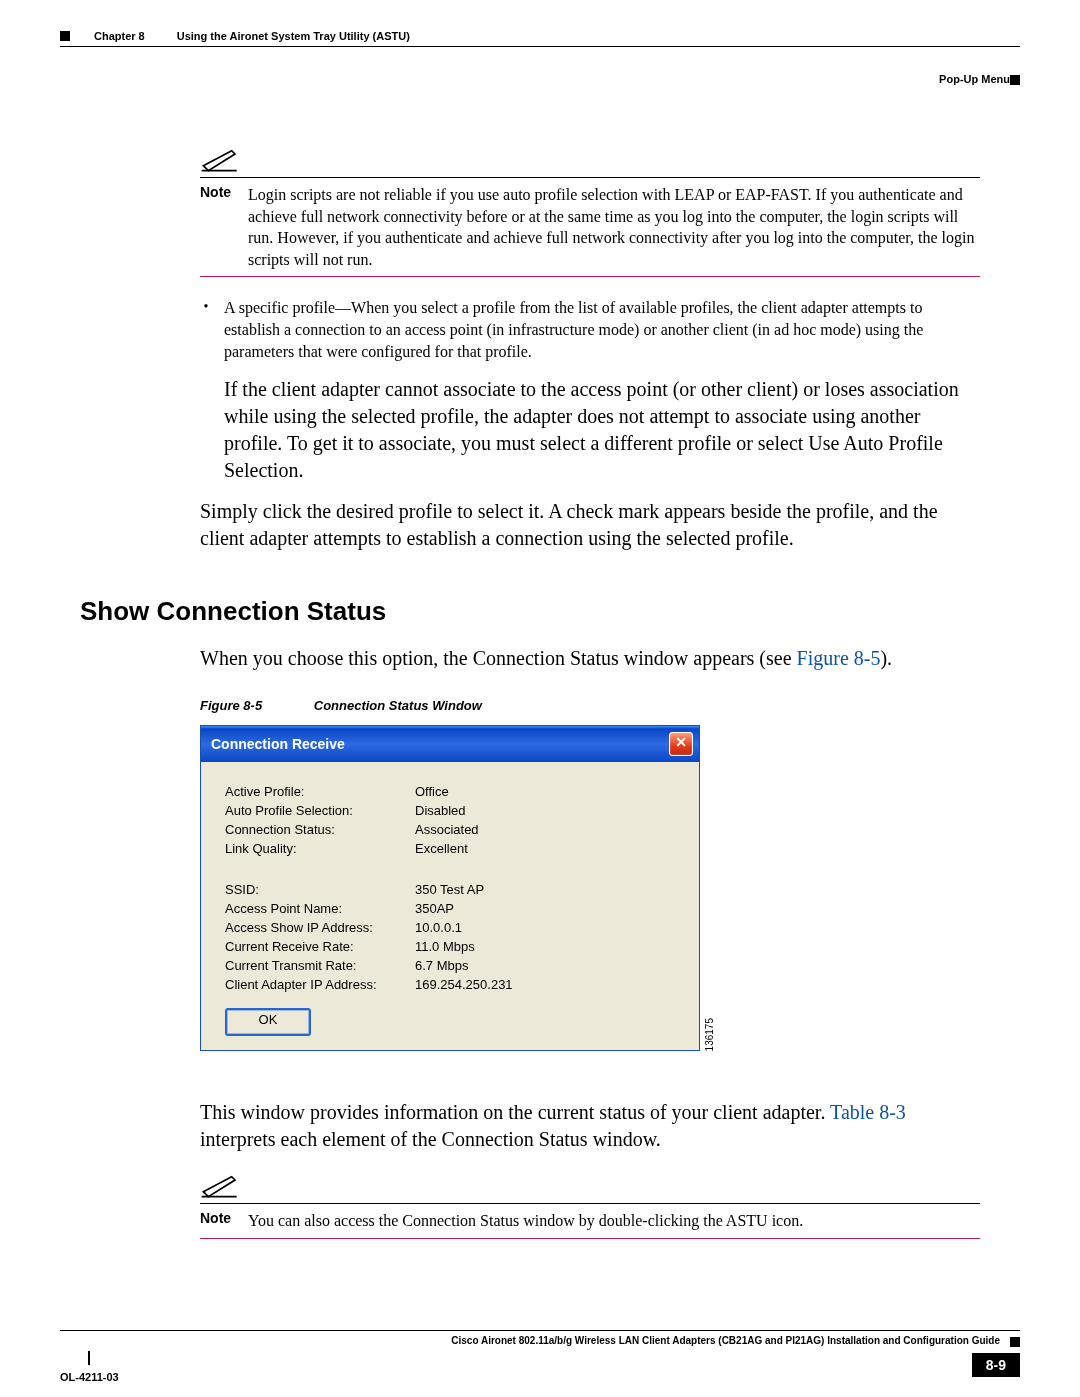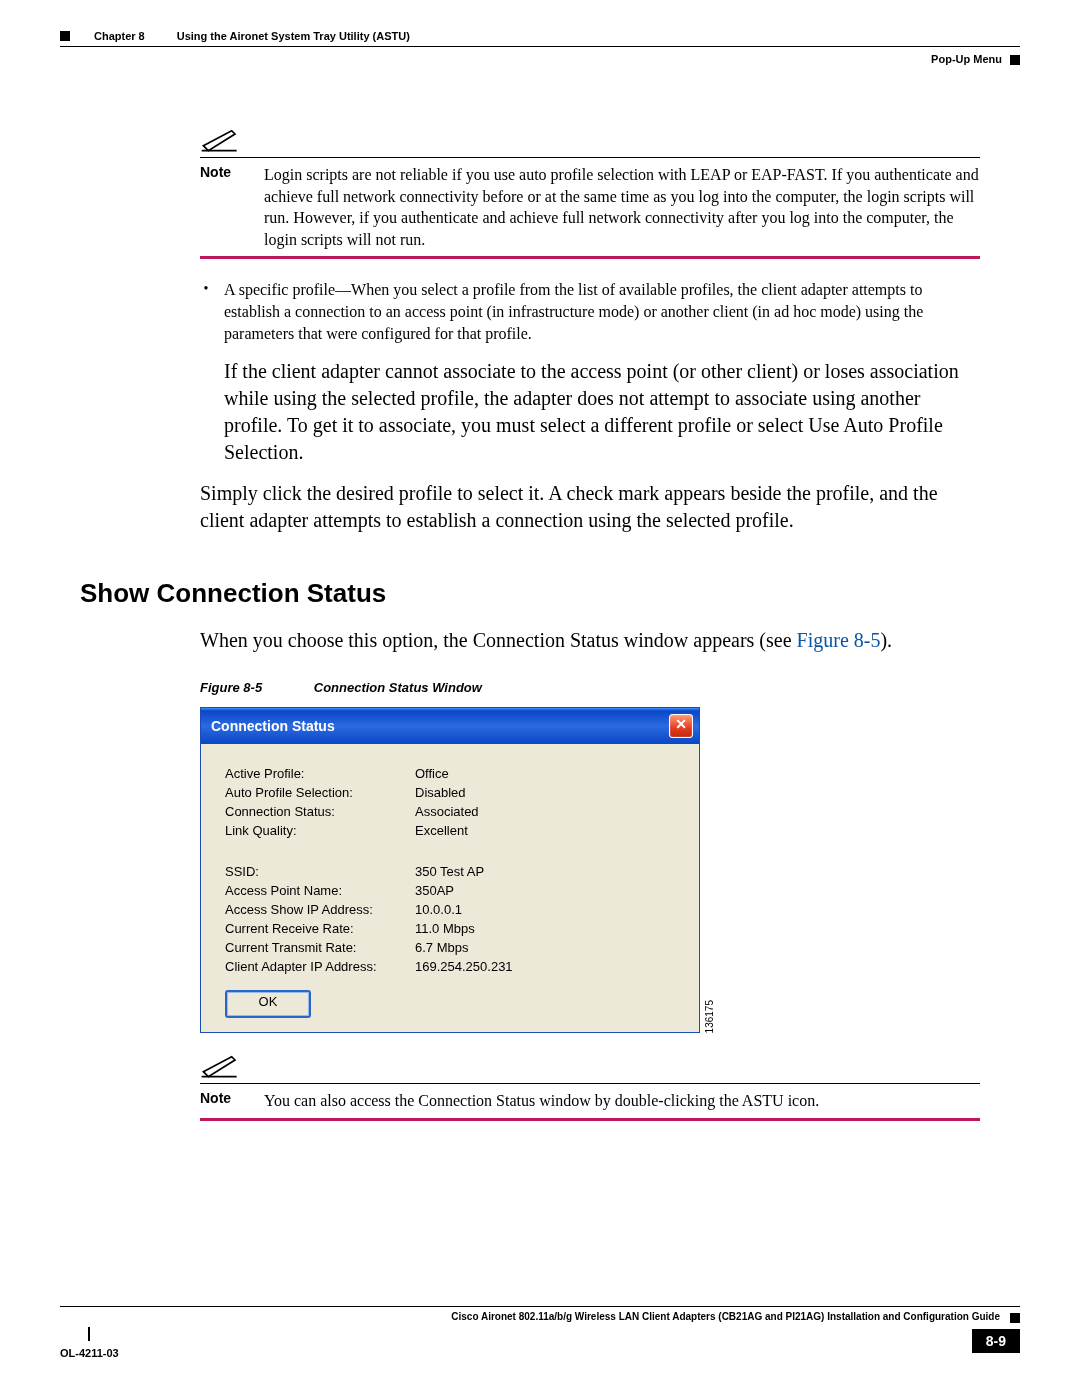--- a/index.html
+++ b/index.html
@@ -34,41 +34,40 @@
   }
   .black-square {
     width: 10px;
     height: 10px;
     background: #000;
     display: inline-block;
   }
   .header-right {
     display: flex;
     align-items: flex-end;
-    gap: 8px;
-    margin-top: 6px;
+    margin-top: 26px;
   }
   .hr-line {
     border: none;
     border-top: 1px solid #000;
     margin: 0 0 0 0;
   }
   .content {
     margin-left: 140px;
     margin-right: 40px;
   }
   .note-block {
     margin-top: 60px;
   }
   .note-section {
     border-top: 1px solid #000;
-    border-bottom: 3px solid #be185d;
+    border-bottom: 1px solid #be185d;
     padding: 6px 0;
     display: flex;
-    gap: 24px;
+    gap: 8px;
   }
   .note-label {
     font-family: Arial, Helvetica, sans-serif;
     font-weight: bold;
     font-size: 14px;
     flex: 0 0 40px;
   }
   .note-text {
     font-size: 16px;
     line-height: 1.35;
@@ -188,21 +187,21 @@
     border: 2px solid #2a66c9;
     border-radius: 3px;
     font-family: Tahoma, Arial, sans-serif;
     font-size: 13px;
     text-align: center;
     line-height: 20px;
     box-shadow: 0 0 0 1px #9bb9e8 inset;
   }
   .footer {
     position: absolute;
-    bottom: 38px;
+    bottom: 14px;
     left: 60px;
     right: 60px;
   }
   .footer-rule {
     border: none;
     border-top: 1px solid #000;
     margin: 0;
   }
   .footer-row {
     display: flex;
@@ -295,21 +294,21 @@
     </div>
 
     <div class="figure-caption">
       <span class="fig-label">Figure 8-5</span>
       <span>Connection Status Window</span>
     </div>
 
     <div class="dialog-wrap">
       <div class="dialog">
         <div class="dialog-titlebar">
-          <span>Connection Status</span>
+          <span>Connection Receive</span>
           <div class="close-btn">
             <span>✕</span>
           </div>
         </div>
         <div class="dialog-body">
           <div class="status-grid">
             <div>Active Profile:</div>
               <div>Office</div>
             <div>Auto Profile Selection:</div>
               <div>Disabled</div>
@@ -332,20 +331,23 @@
               <div>169.254.250.231</div>
           </div>
           <div class="ok-row">
             <div class="ok-button">OK</div>
           </div>
         </div>
       </div>
       <div class="fig-num">136175</div>
     </div>
 
+    <div class="para" style="margin-top:48px;">
+      <span>This window provides information on the current status of your client adapter. </span><span class="blue-link">Table 8-3</span><span> interprets each element of the Connection Status window.</span>
+    </div>
 
     <div style="margin-top:18px; margin-left:-60px;">
       <div style="margin-left:60px;">
         <svg viewBox="0 0 48 32" width="40" height="28">
           <path d="M4 24 L38 6 L42 10 L10 30 Z" fill="none" stroke="#000" stroke-width="2"></path>
           <path d="M2 30 L44 30" stroke="#000" stroke-width="2"></path>
         </svg>
       </div>
       <div class="note-section" style="margin-left:60px;">
         <div class="note-label">Note</div>

